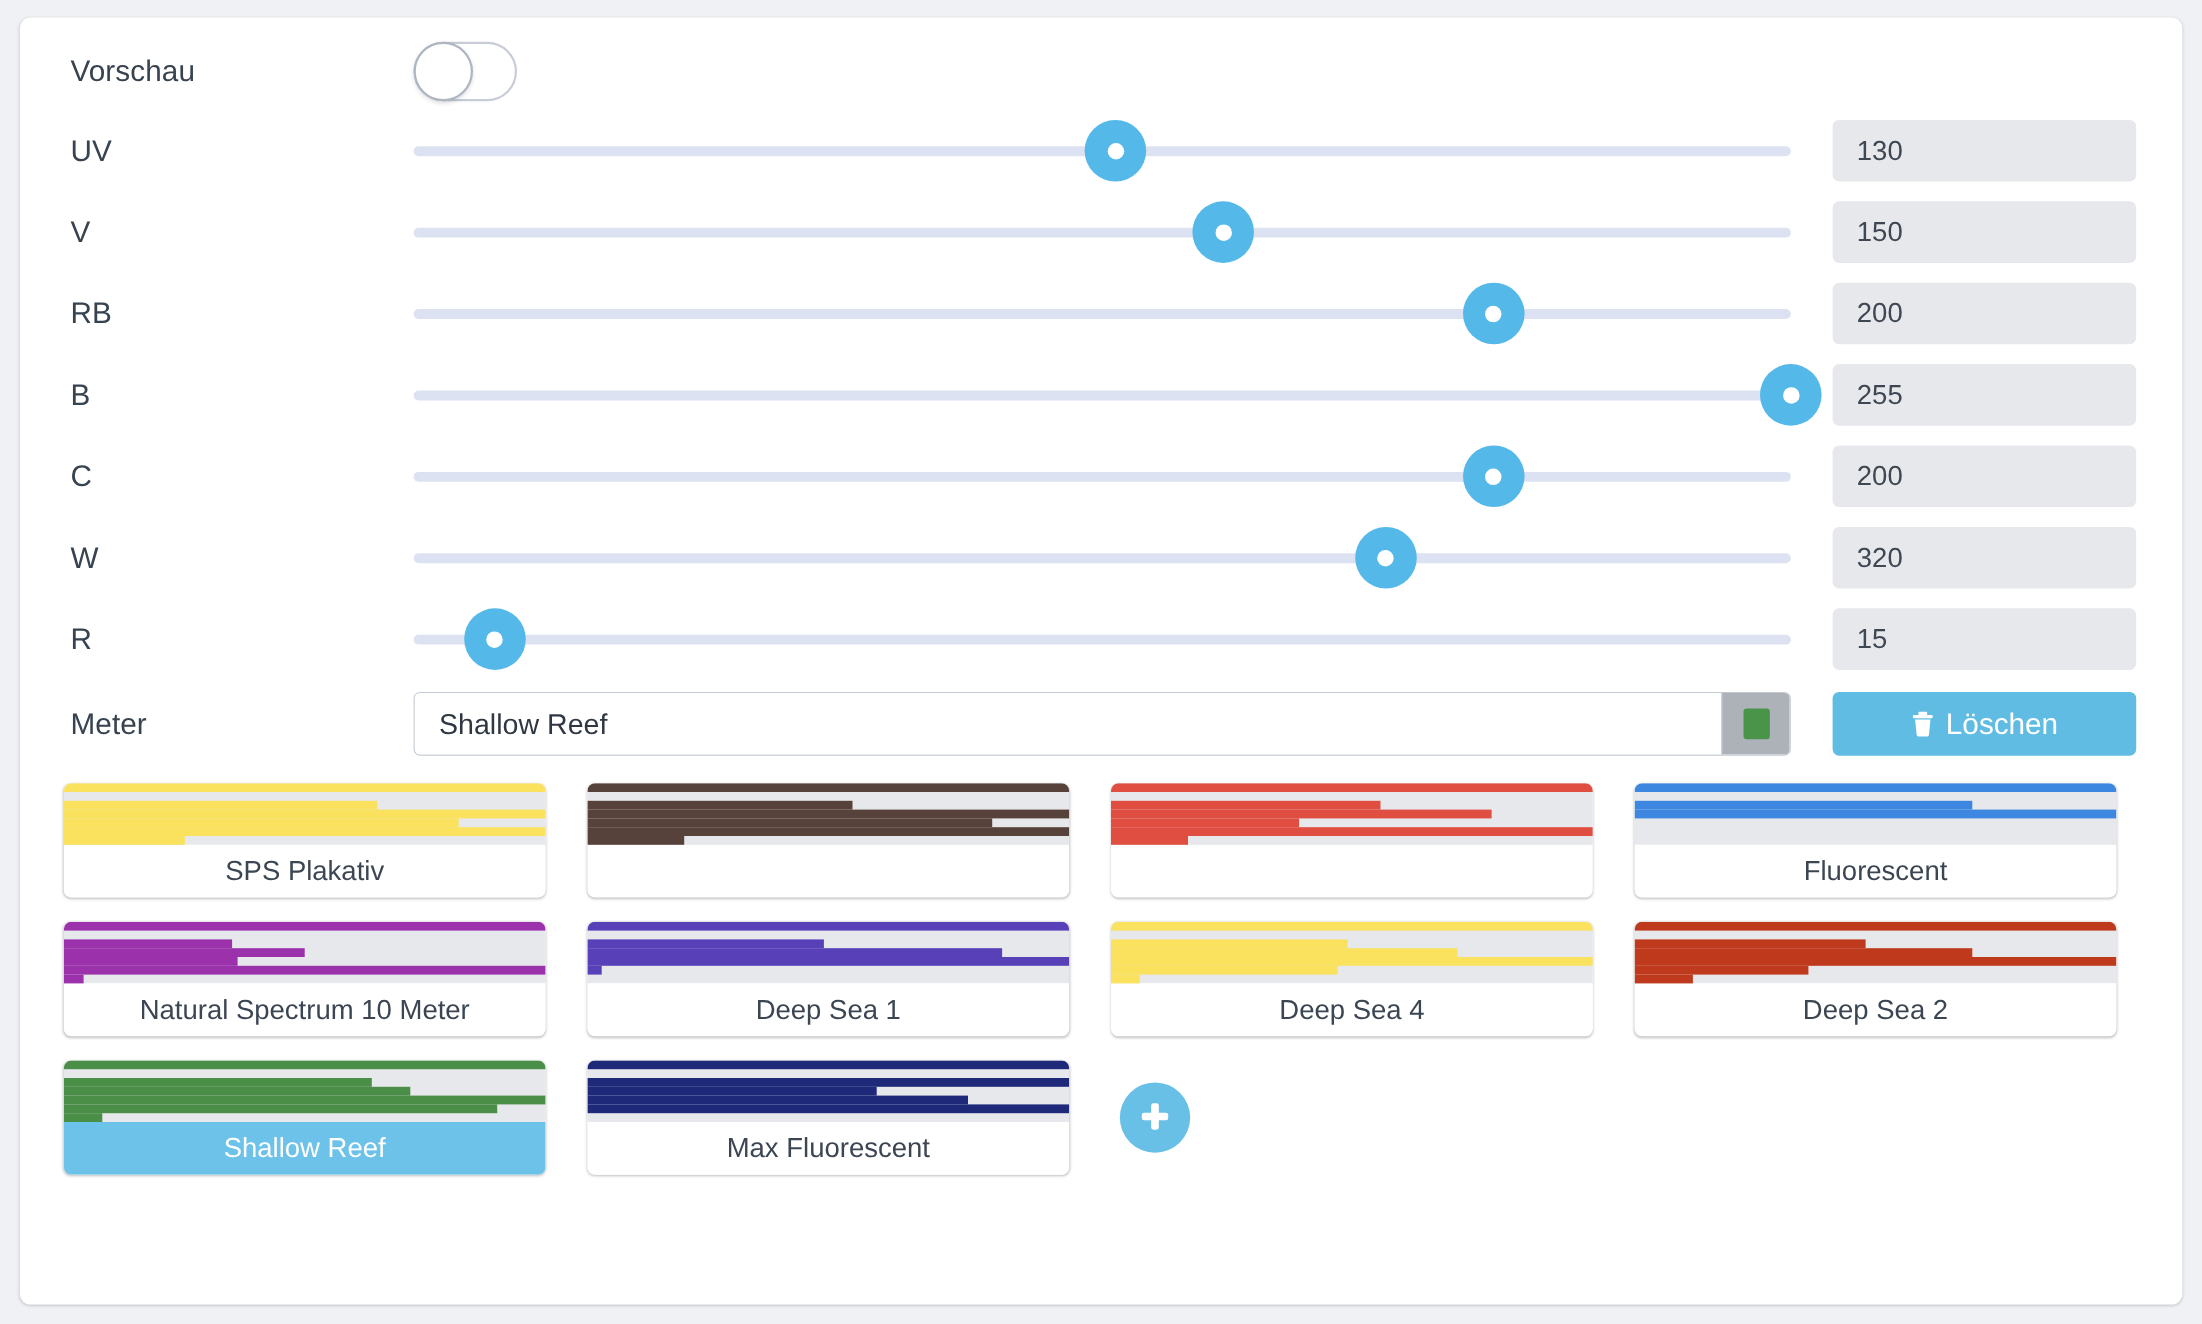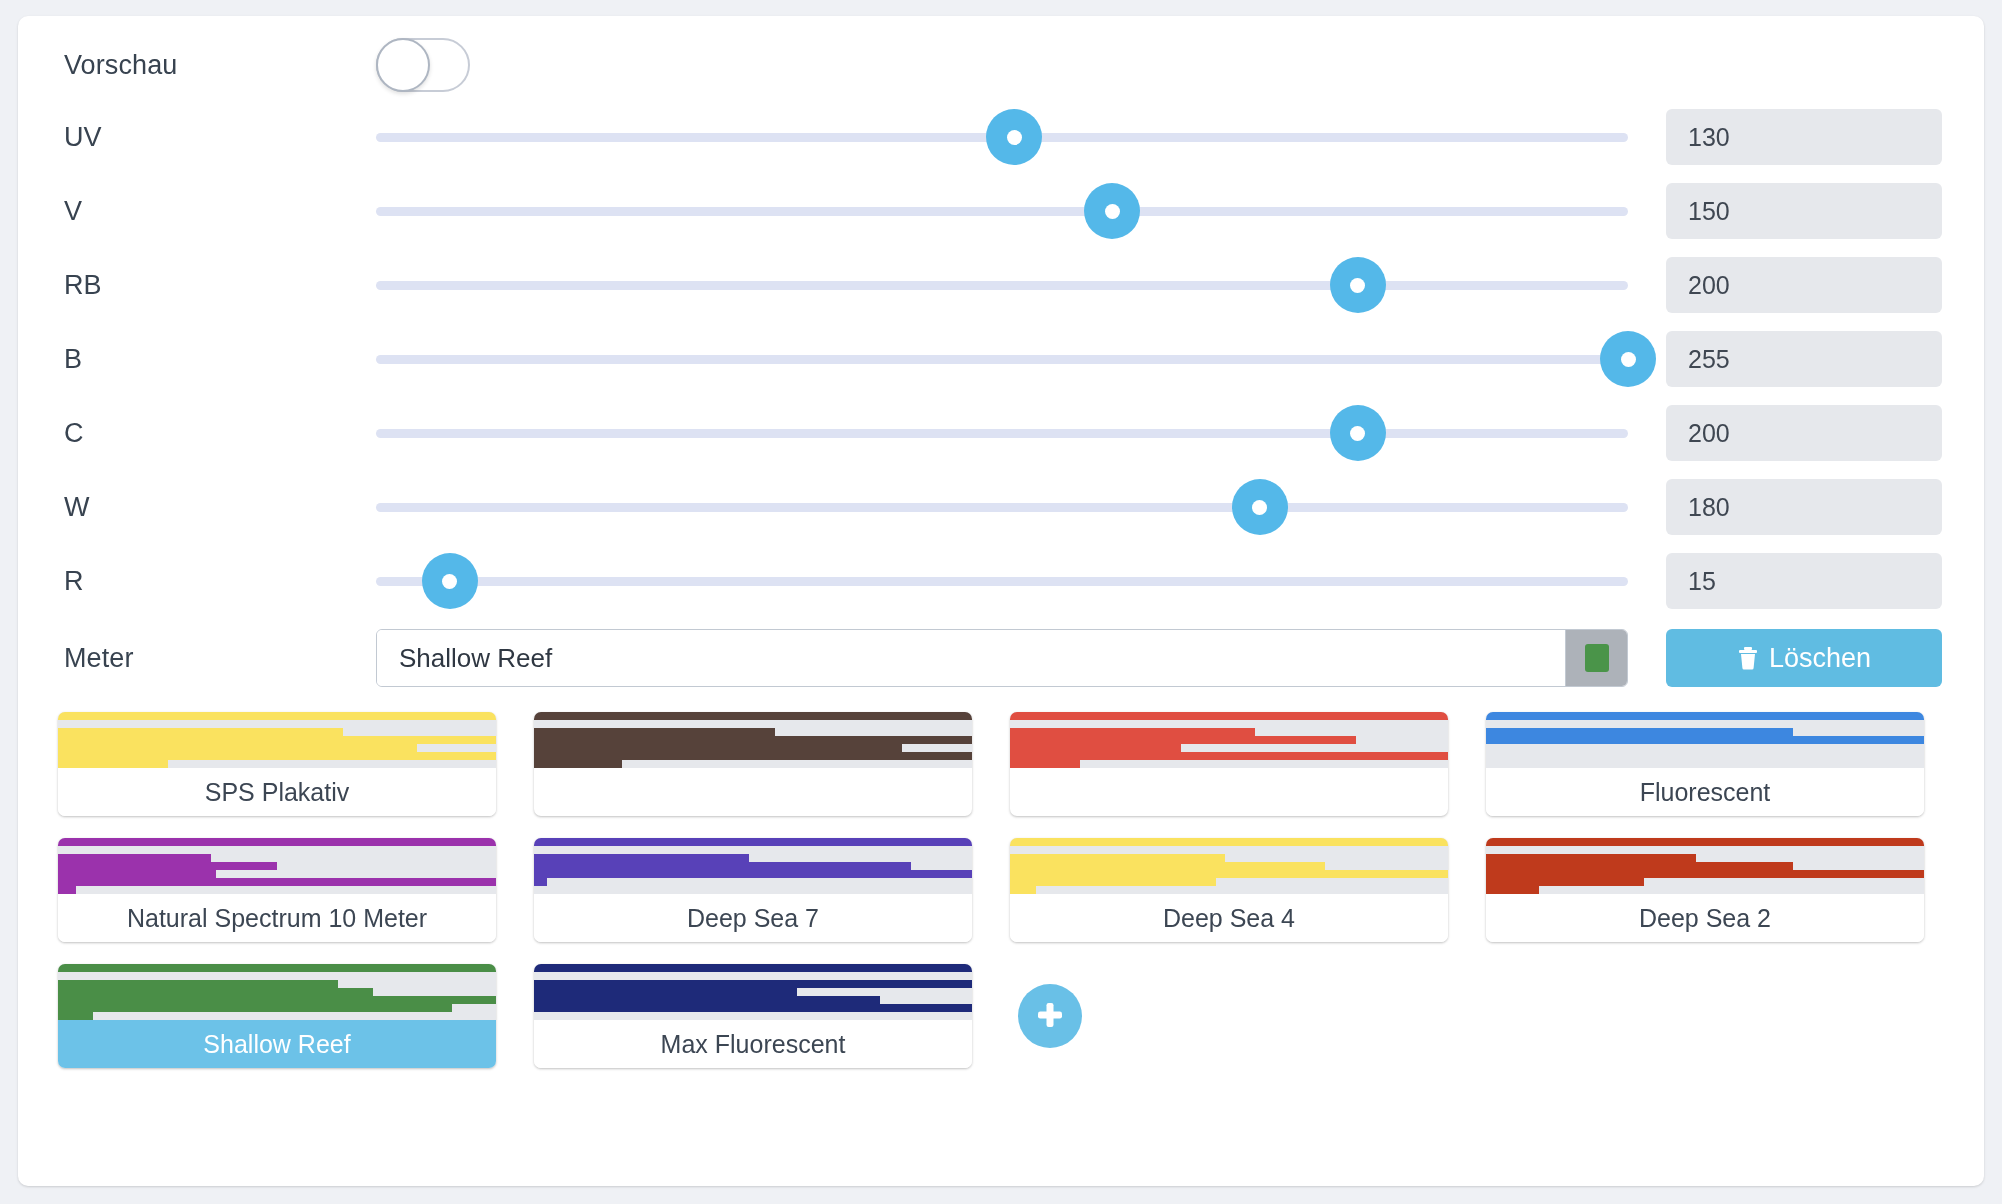--- a/index.html
+++ b/index.html
@@ -312,21 +312,21 @@
           </div>
         </div>
         <div class="row">
           <div class="row-label">W</div>
           <div class="slider-cell">
             <div class="track">
               <div class="thumb" style="left:70.58823529411765%"></div>
             </div>
           </div>
           <div class="value-cell">
-            <div class="value-box">180</div>
+            <div class="value-box">320</div>
           </div>
         </div>
         <div class="row">
           <div class="row-label">R</div>
           <div class="slider-cell">
             <div class="track">
               <div class="thumb" style="left:5.88235294117647%"></div>
             </div>
           </div>
           <div class="value-cell">
@@ -421,21 +421,21 @@
         <div class="preset-card">
           <div class="bars">
             <div class="bar" style="width:100%;background:#5841b8"></div>
             <div class="bar" style="width:0%;background:transparent"></div>
             <div class="bar" style="width:49%;background:#5841b8"></div>
             <div class="bar" style="width:86%;background:#5841b8"></div>
             <div class="bar" style="width:100%;background:#5841b8"></div>
             <div class="bar" style="width:3%;background:#5841b8"></div>
             <div class="bar" style="width:0%;background:transparent"></div>
           </div>
-          <div class="preset-label">Deep Sea 7</div>
+          <div class="preset-label">Deep Sea 1</div>
         </div>
         <div class="preset-card">
           <div class="bars">
             <div class="bar" style="width:100%;background:#fae25f"></div>
             <div class="bar" style="width:0%;background:transparent"></div>
             <div class="bar" style="width:49%;background:#fae25f"></div>
             <div class="bar" style="width:72%;background:#fae25f"></div>
             <div class="bar" style="width:100%;background:#fae25f"></div>
             <div class="bar" style="width:47%;background:#fae25f"></div>
             <div class="bar" style="width:6%;background:#fae25f"></div>

